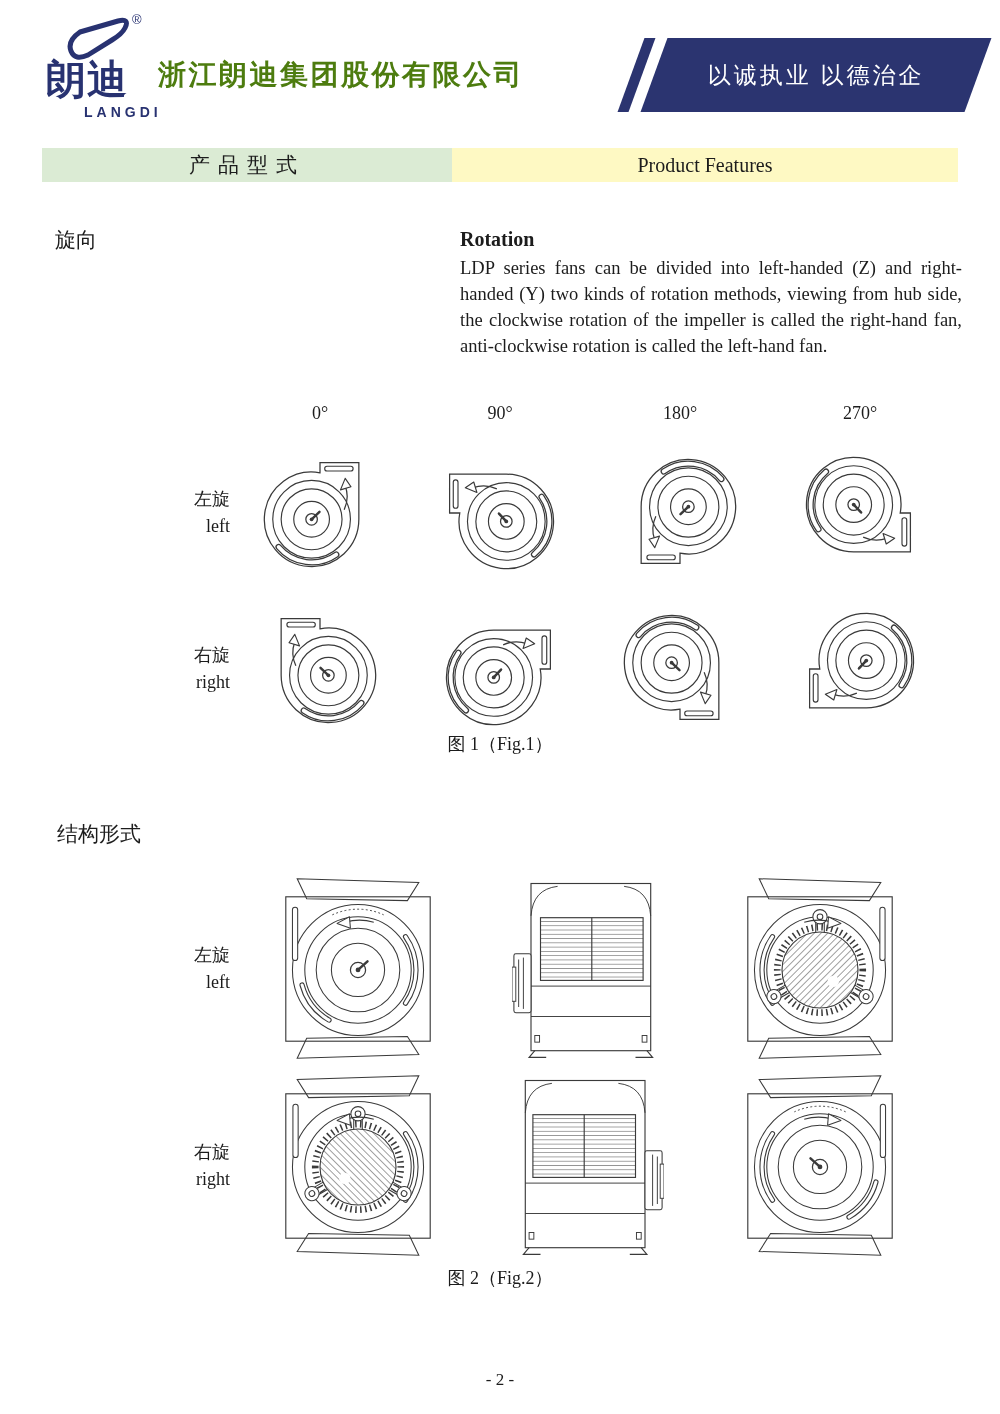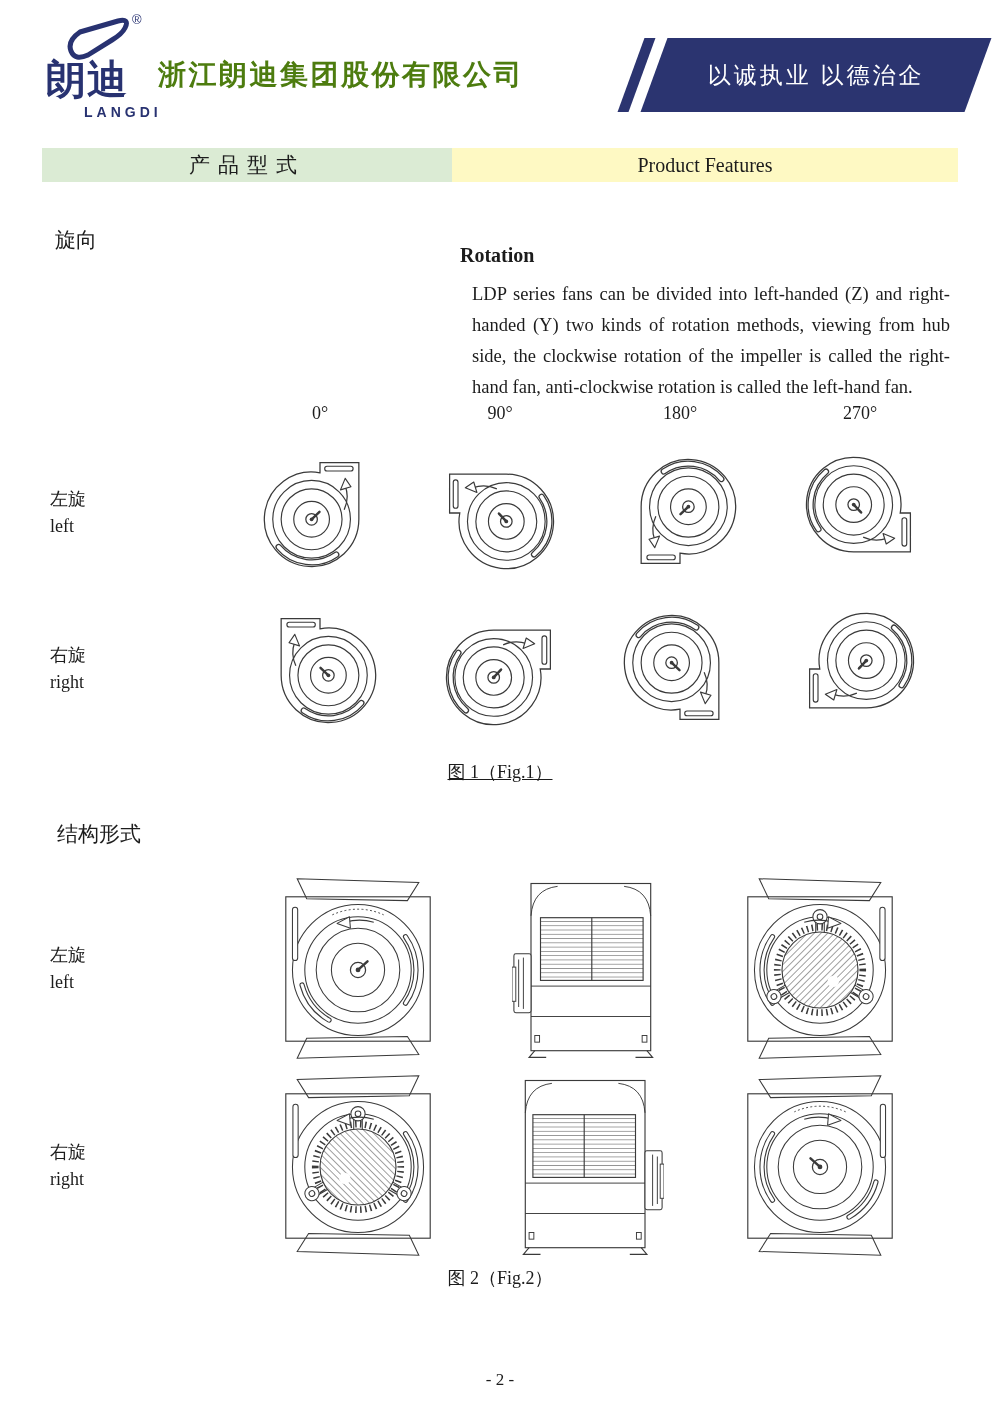--- a/index.html
+++ b/index.html
@@ -29,40 +29,40 @@
   
   .titlebar { position:absolute; left:42px; top:148px; width:916px; height:34px; display:flex; }
   .titlebar-left { width:410px; background:#dbebd4; display:flex; align-items:center; justify-content:center;
                    font-size:21px; letter-spacing:8px; }
   .titlebar-right { flex:1; background:#fef9c3; display:flex; align-items:center; justify-content:center;
                     font-size:20px; }
   
   .col-cn { position:absolute; left:55px; top:226px; width:392px; }
   .col-cn h3 { margin:0 0 8px 0; font-size:21px; font-weight:normal; }
   .col-cn p { margin:0; font-size:19px; line-height:38px; text-align:justify; }
-  .col-en { position:absolute; left:460px; top:244px; width:502px; }
+  .col-en { position:absolute; left:460px; top:228px; width:502px; }
   .col-en h3 { margin:0 0 4px 0; font-size:20px; }
-  .col-en p { margin:12px; font-size:18.5px; line-height:31px; text-align:justify; }
+  .col-en p { margin:0; font-size:18.5px; line-height:26px; text-align:justify; }
   
   .fig1 { position:absolute; left:50px; top:403px; width:900px;
           display:grid; grid-template-columns:180px repeat(4,180px); grid-template-rows:32px 156px 156px; }
   .angle-label { text-align:center; font-size:18px; }
-  .rowlabel { display:flex; flex-direction:column; align-items:flex-start; justify-content:center;
+  .rowlabel { display:flex; flex-direction:column; align-items:flex-end; justify-content:center;
               font-size:18px; line-height:27px; }
   .fancell { display:flex; align-items:center; justify-content:center; }
   .fan { width:126px; height:126px; }
   .r90  { transform:rotate(-90deg); }
   .r180 { transform:rotate(180deg); }
   .r270 { transform:rotate(90deg); }
   .m0   { transform:scaleX(-1); }
   .m90  { transform:scaleX(-1) rotate(-90deg); }
   .m180 { transform:scaleX(-1) rotate(180deg); }
   .m270 { transform:scaleX(-1) rotate(90deg); }
   .fig-caption { position:absolute; left:0; width:1000px; text-align:center; font-size:18px; }
-  .fig1-caption { top:760px;text-decoration:underline; }
+  .fig1-caption { top:732px; }
   .fig2-caption { top:1266px; }
   
   .structure-heading { position:absolute; left:57px; top:820px; font-size:21px; }
   .fig2 { position:absolute; left:50px; top:870px; width:900px;
           display:grid; grid-template-columns:180px 255px 205px 260px; grid-template-rows:197px 197px; }
   .viewcell { display:flex; align-items:center; justify-content:center; }
   .mirror { transform:scaleX(-1); }
   
   .page-number { position:absolute; left:0; top:1370px; width:1000px; text-align:center; font-size:17px; }
   .hidden-defs { position:absolute; width:0; height:0; }

